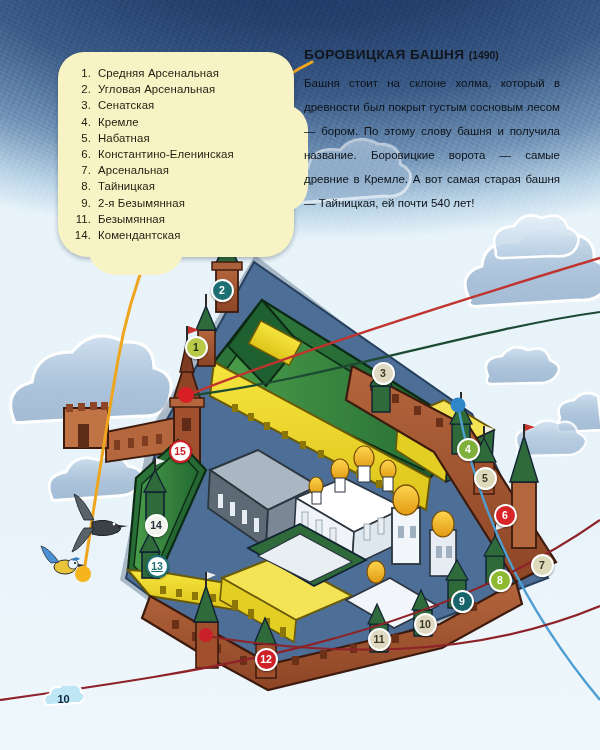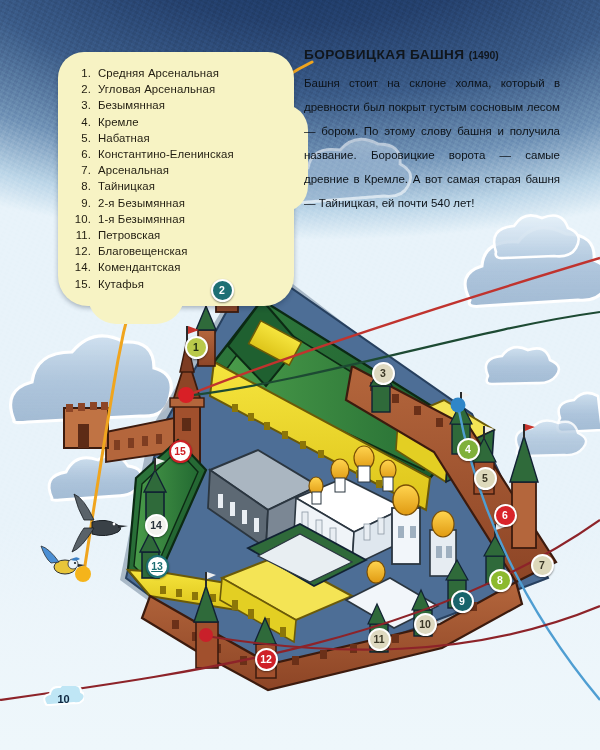--- a/index.html
+++ b/index.html
@@ -436,21 +436,21 @@
       <li>
           <span class="num">1.</span>
           <span>Средняя Арсенальная</span>
         </li>
       <li>
           <span class="num">2.</span>
           <span>Угловая Арсенальная</span>
         </li>
       <li>
           <span class="num">3.</span>
-          <span>Безымянная</span>
+          <span>Сенатская</span>
         </li>
       <li>
           <span class="num">4.</span>
           <span>Кремле</span>
         </li>
       <li>
           <span class="num">5.</span>
           <span>Набатная</span>
         </li>
       <li>
@@ -463,38 +463,26 @@
         </li>
       <li>
           <span class="num">8.</span>
           <span>Тайницкая</span>
         </li>
       <li>
           <span class="num">9.</span>
           <span>2-я Безымянная</span>
         </li>
       <li>
-          <span class="num">10.</span>
-          <span>1-я Безымянная</span>
-        </li>
-      <li>
           <span class="num">11.</span>
-          <span>Петровская</span>
-        </li>
-      <li>
-          <span class="num">12.</span>
-          <span>Благовещенская</span>
+          <span>Безымянная</span>
         </li>
       <li>
           <span class="num">14.</span>
           <span>Комендантская</span>
-        </li>
-      <li>
-          <span class="num">15.</span>
-          <span>Кутафья</span>
         </li>
     </ol>
   </div>
 
   <div id="article">
     <h1>
       <span>БОРОВИЦКАЯ БАШНЯ</span>
       <span class="yr">(1490)</span>
     </h1>
     <p>Башня стоит на склоне холма, который в древности был покрыт густым сосновым лесом — бором. По этому слову башня и получила название. Боровицкие ворота — самые древние в Кремле. А вот самая старая башня — Тайницкая, ей почти 540 лет!</p>

